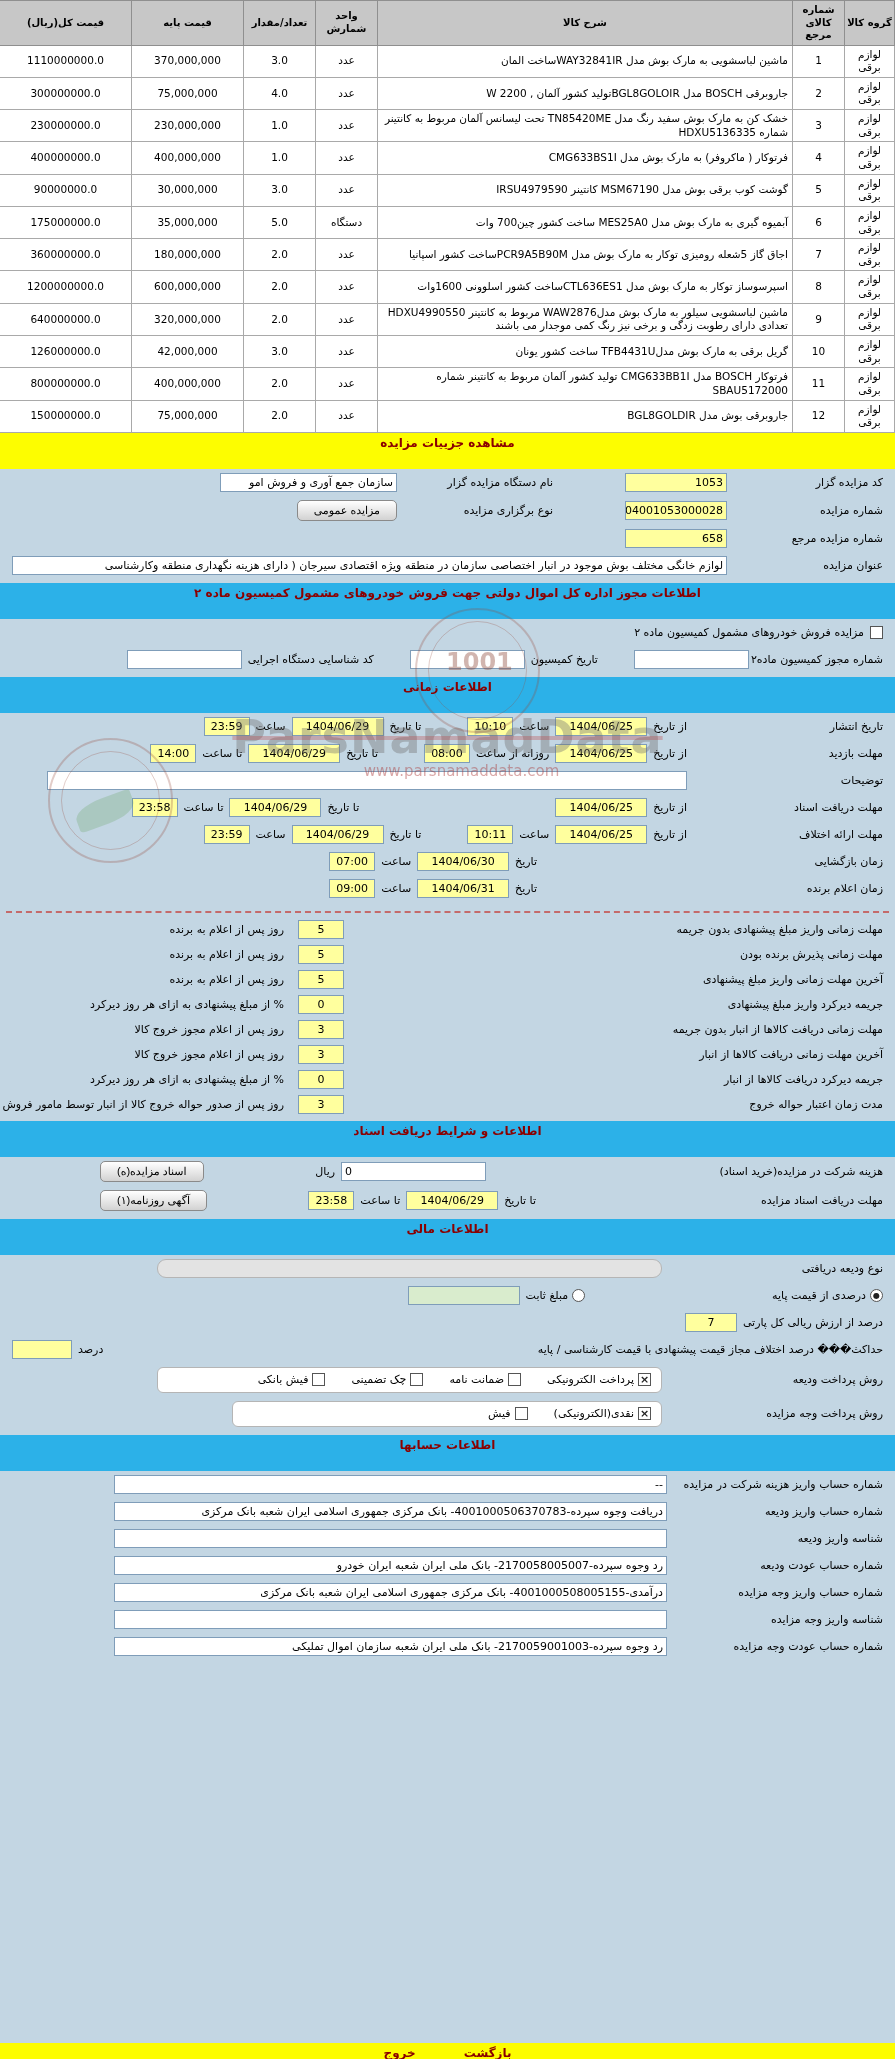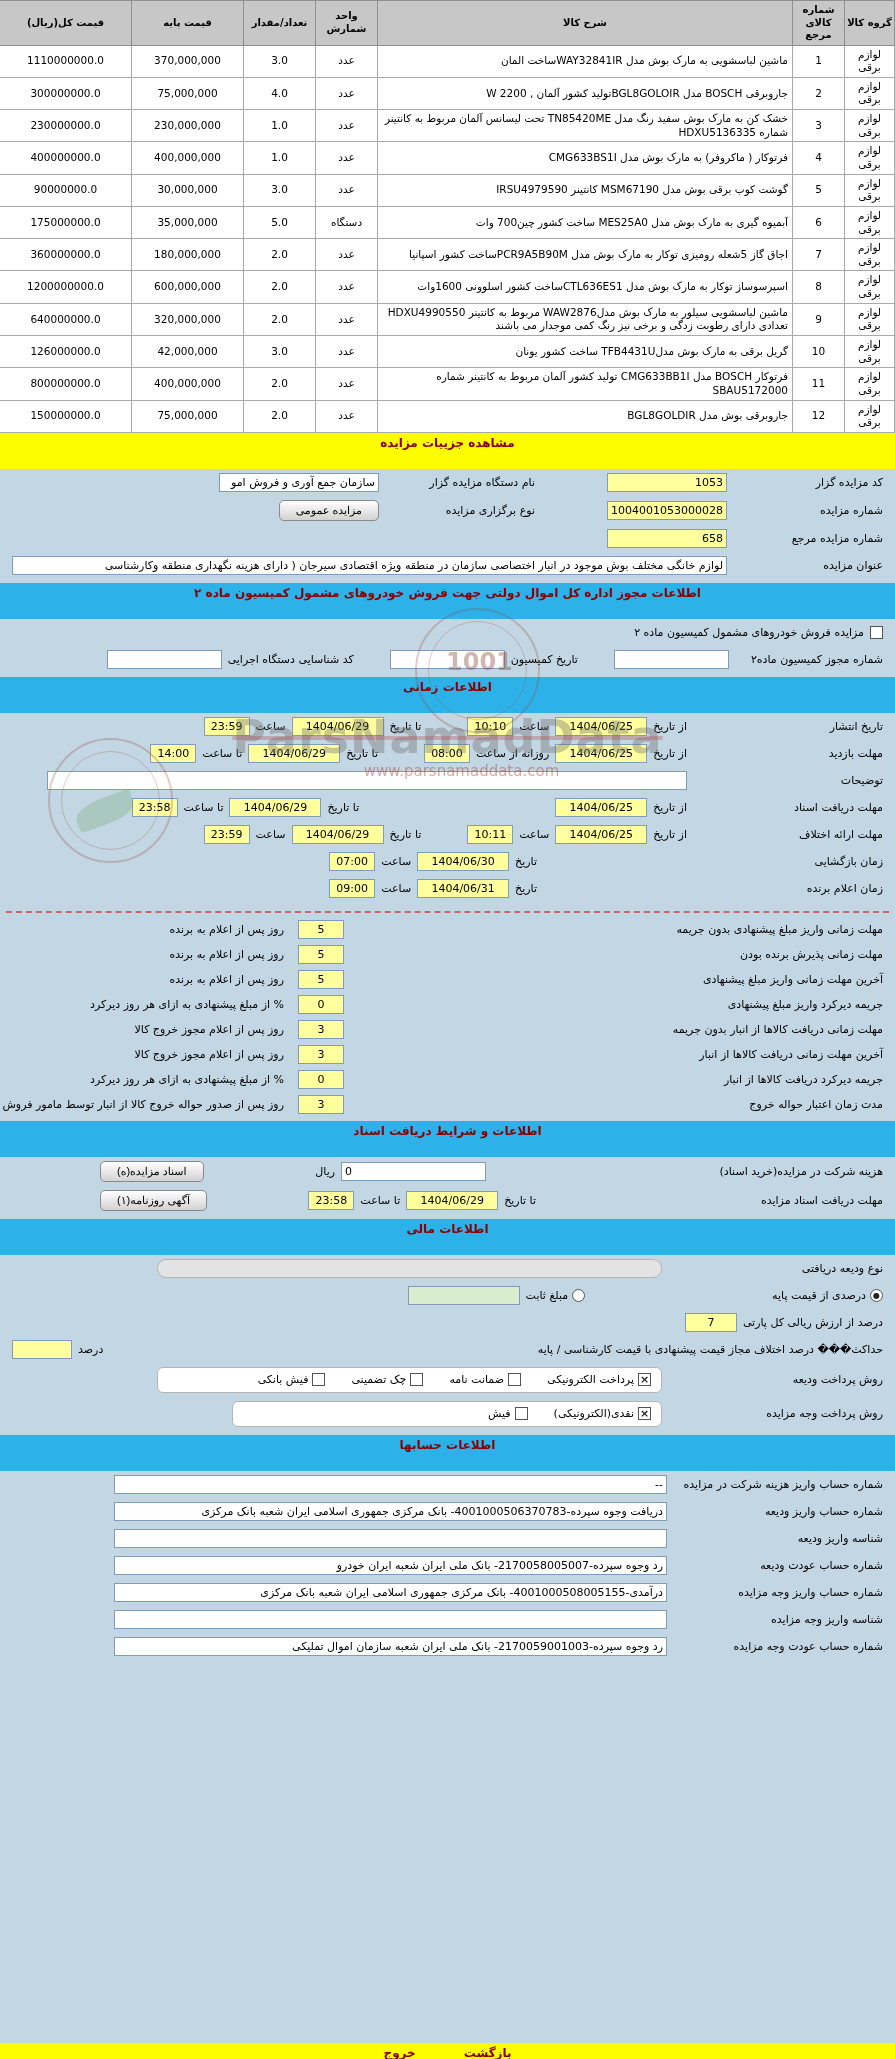--- a/index.html
+++ b/index.html
@@ -28,21 +28,21 @@
   .lbl { white-space: nowrap; font-size: 11px; }
   .fld {
     height: 19px; line-height: 17px; border: 1px solid #7f9db9; background: #fff;
     font-size: 11px; padding: 0 3px; overflow: hidden; white-space: nowrap; flex: 0 0 auto;
   }
   .fld.yl { background: #ffff9e; }
   .fld.date { width: 92px; text-align: center; direction: ltr; }
   .fld.time { width: 46px; text-align: center; direction: ltr; }
   .fld.green { background: #d9eccd; width: 112px; }
   .fld.gray-round { background: #e3e3e3; border: 1px solid #b5b5b5; border-radius: 9px; width: 505px; }
-  .w110 { width: 120px; } .w145 { width: 145px; } .w160 { width: 160px; } .w52 { width: 52px; }
+  .w110 { width: 102px; } .w145 { width: 145px; } .w160 { width: 177px; } .w52 { width: 52px; }
   .w60 { width: 60px; } .w115 { width: 115px; } .grow { flex: 1 1 auto; }
   .w215 { flex: 0 0 215px; } .w150 { flex: 0 0 150px; }
   .spacer { flex: 1 1 auto; } .sp60 { flex: 0 0 60px; } .sp120 { flex: 0 0 120px; } .sp170 { flex: 0 0 170px; }
   .btn {
     background: linear-gradient(#ffffff, #d2d2d2); border: 1px solid #8a8a8a; border-radius: 5px;
     height: 21px; line-height: 19px; padding: 0 16px; font-size: 11px; cursor: pointer; white-space: nowrap;
   }
   .btn.endpad { margin-left: 88px; }
   .cb {
     display: inline-block; width: 13px; height: 13px; border: 1px solid #555; background: #fff;
@@ -264,21 +264,21 @@
 </div>
 
 <div class="bar cyan">اطلاعات مجوز اداره کل اموال دولتی جهت فروش خودروهای مشمول کمیسیون ماده ۲</div>
 
 <div class="frow">
   <span class="cb"></span>
   <span class="lbl">مزایده فروش خودروهای مشمول کمیسیون ماده ۲</span>
 </div>
 <div class="frow">
 
-    <span class="opt" style="gap:22px; margin-left:30px;">
+    <span class="opt" style="gap:2px; margin-left:30px;">
       <span class="lbl">شماره مجوز کمیسیون ماده۲</span>
       <span class="fld w115"></span>
     </span>
 
     <span class="opt" style="gap:6px; margin-left:30px;">
       <span class="lbl">تاریخ کمیسیون</span>
       <span class="fld w115"></span>
     </span>
 
     <span class="opt" style="gap:6px; margin-left:30px;">

